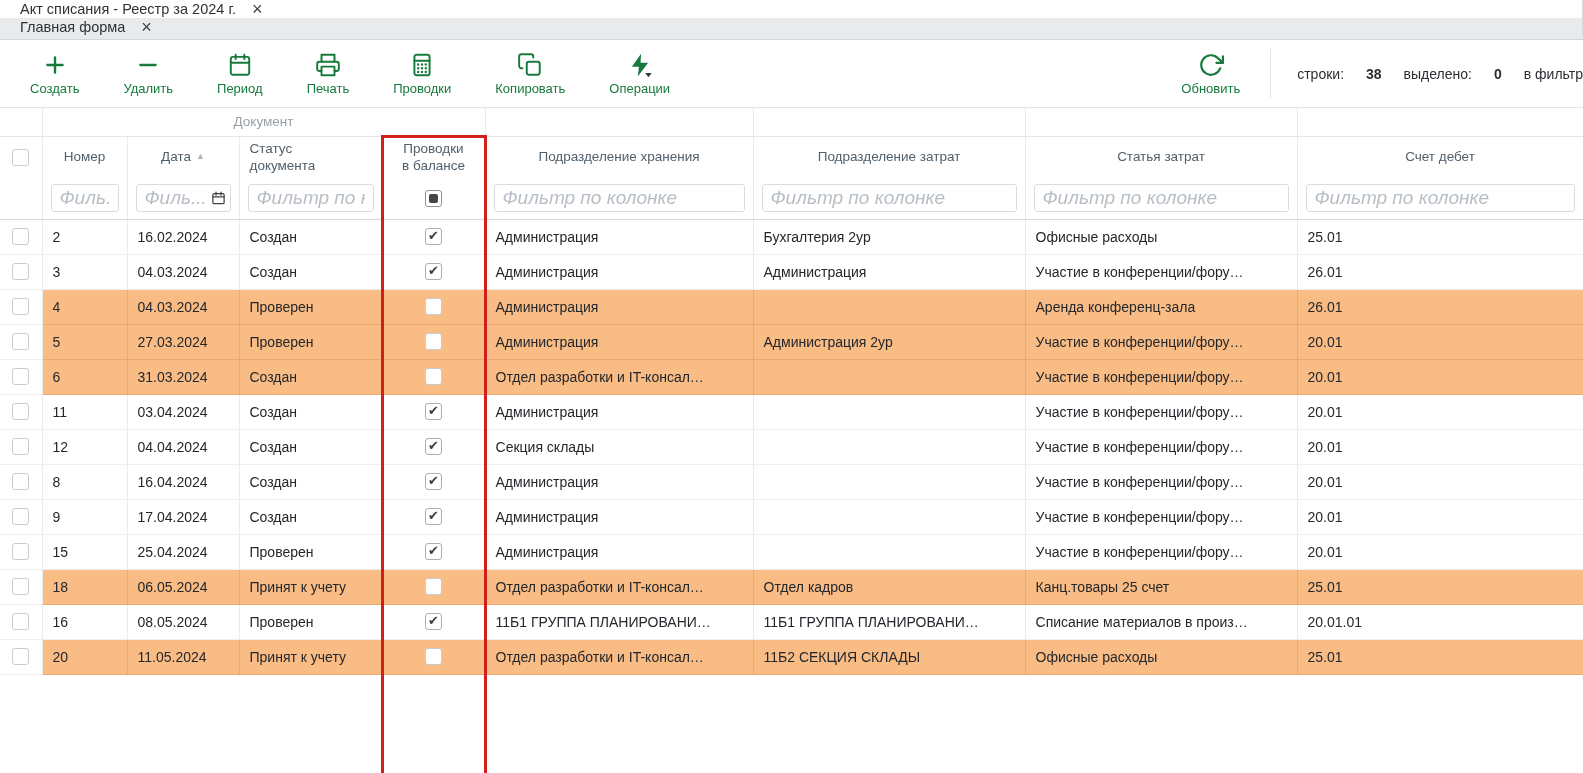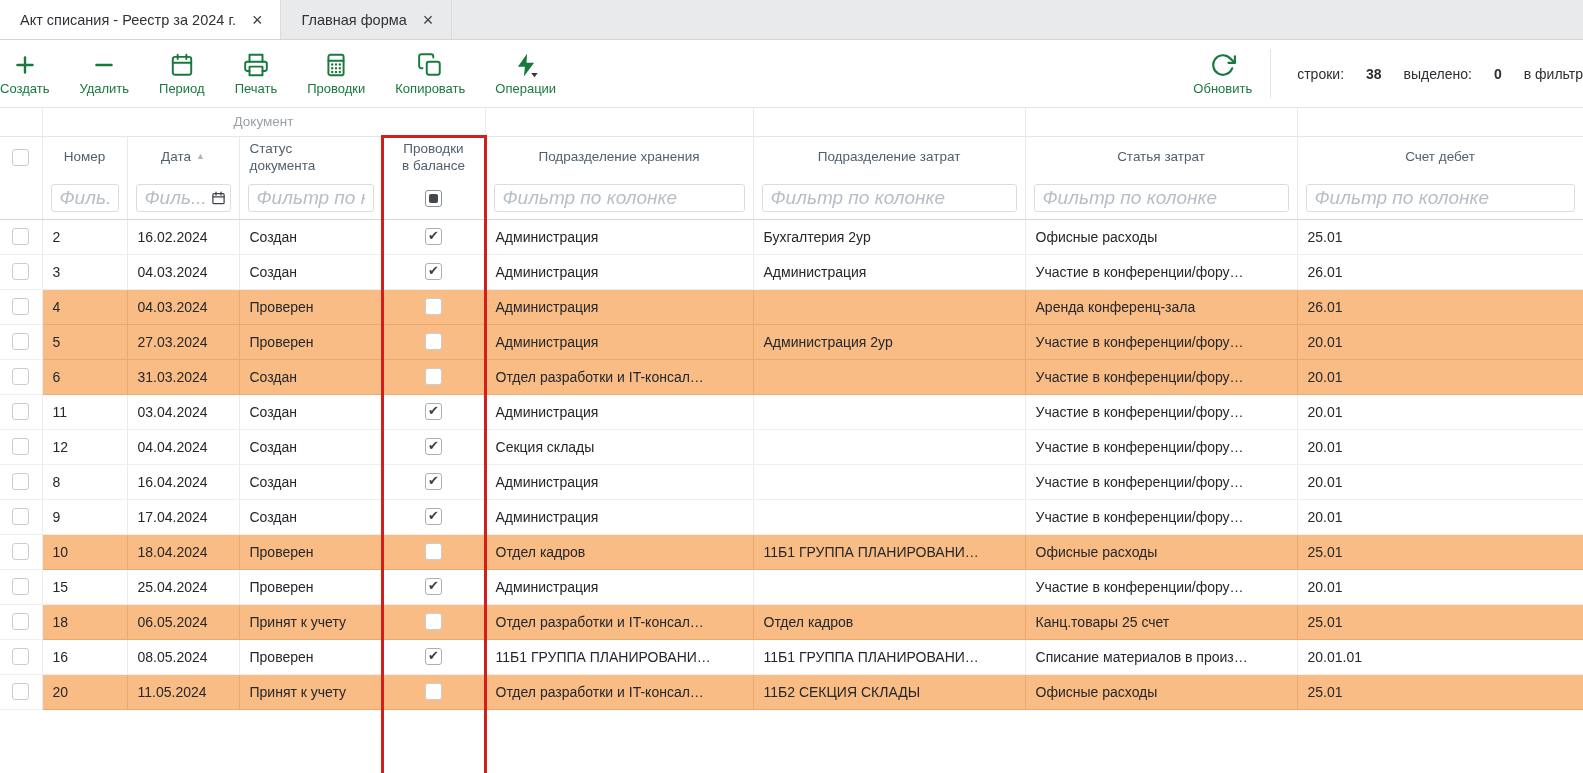--- a/index.html
+++ b/index.html
@@ -4,35 +4,35 @@
 <style>
   * { box-sizing: border-box; }
   html, body { margin: 0; padding: 0; }
   body {
     width: 1583px; height: 773px; overflow: hidden;
     font-family: "Liberation Sans", "DejaVu Sans", sans-serif;
     background: #fff; color: #24272b;
   }
 
   
-  .tabbar { height: 40px; background: #e9eaeb; border-bottom: 1px solid #d3d5d7; display: flex; }
+  .tabbar { height: 40px; background: #e9eaeb; border-bottom: 1px solid #d3d5d7; display: flex; flex-direction: column; }
   .tab { display: flex; align-items: center; gap: 16px; padding: 0 18px 0 20px;
          font-size: 14.5px; color: #2f3237; border-right: 1px solid #d9dbdd; cursor: pointer; }
   .tab.active { background: #fff; }
   .tab .close { font-size: 18px; line-height: 1; color: #3a3d42; }
 
   
   .toolbar { height: 68px; display: flex; align-items: center; border-bottom: 1px solid #e3e5e7; background: #fff; }
-  .tools { display: flex; align-items: flex-start; gap: 30px; }
+  .tools { display: flex; align-items: flex-start; gap: 44px; padding-left: 30px; }
   .tool-btn { display: flex; flex-direction: column; align-items: center; gap: 3px;
               color: var(--green, #177a3c); cursor: pointer; }
   .tool-icon svg { display: block; }
   .tool-label { font-size: 13px; white-space: nowrap; }
   .toolbar-right { margin-left: auto; display: flex; align-items: center; height: 100%; }
-  .toolbar-right .tool-btn { margin-right: 18px; }
+  .toolbar-right .tool-btn { margin-right: 30px; }
   .vdiv { width: 1px; align-self: stretch; margin: 9px 0; background: #e2e4e6; }
   .stats { display: flex; gap: 22px; align-items: center; padding-left: 26px;
            font-size: 14px; color: #2b2e32; white-space: nowrap; overflow: hidden; }
   .stat b { margin-left: 22px; font-weight: bold; }
 
   
   .grid-wrap { position: relative; height: 665px; overflow: hidden; }
   table { border-collapse: collapse; table-layout: fixed; width: 1583px; }
   th, td { padding: 0; }
 
@@ -342,31 +342,20 @@
           <td class="cb"><span class="checkbox"></span></td>
           <td>9</td>
           <td>17.04.2024</td>
           <td>Создан</td>
           <td class="posted"><span class="checkbox checked"></span></td>
           <td>Администрация</td>
           <td></td>
           <td>Участие в конференции/фору…</td>
           <td>20.01</td>
         </tr>
-        <tr class="hl">
-          <td class="cb"><span class="checkbox"></span></td>
-          <td>10</td>
-          <td>18.04.2024</td>
-          <td>Проверен</td>
-          <td class="posted"><span class="checkbox"></span></td>
-          <td>Отдел кадров</td>
-          <td>11Б1 ГРУППА ПЛАНИРОВАНИ…</td>
-          <td>Офисные расходы</td>
-          <td>25.01</td>
-        </tr>
         <tr>
           <td class="cb"><span class="checkbox"></span></td>
           <td>15</td>
           <td>25.04.2024</td>
           <td>Проверен</td>
           <td class="posted"><span class="checkbox checked"></span></td>
           <td>Администрация</td>
           <td></td>
           <td>Участие в конференции/фору…</td>
           <td>20.01</td>

